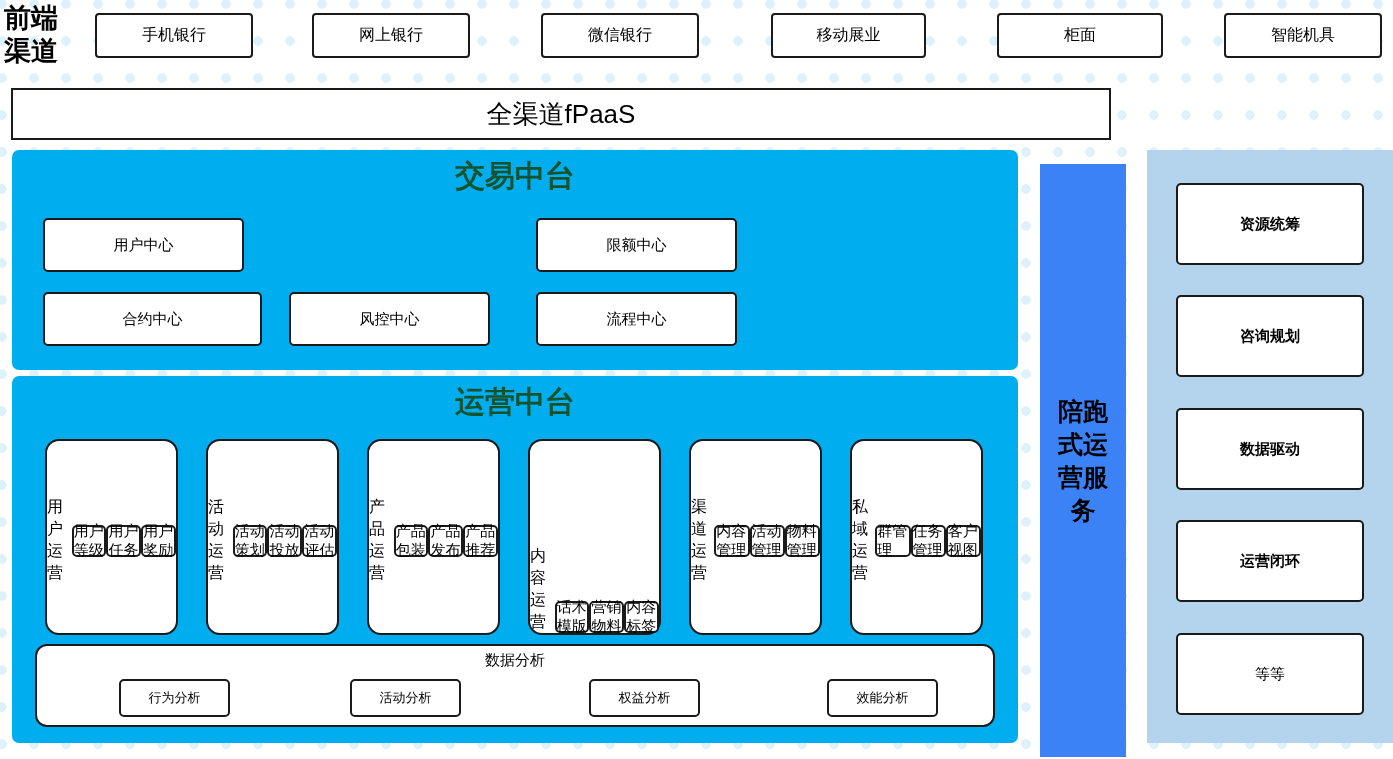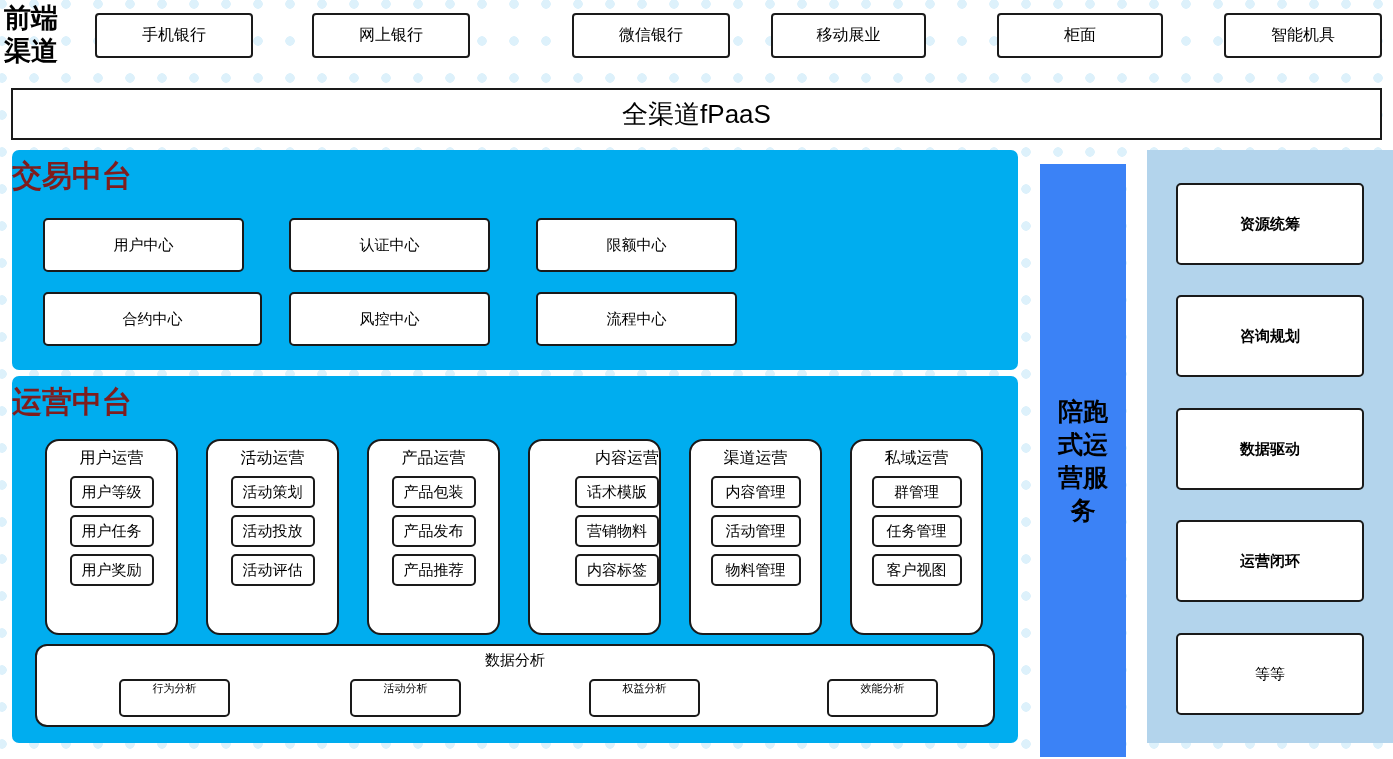--- a/index.html
+++ b/index.html
@@ -48,21 +48,21 @@
     display: flex;
     align-items: center;
     justify-content: center;
     font-size: 16px;
   }
 
   
   #fpaas-bar {
     position: absolute;
     left: 11px; top: 88px;
-    width: 1371px; height: 52px;
+    width: 1100px; height: 52px;
     box-sizing: border-box;
     background: #ffffff;
     border: 2.5px solid #1a1a1a;
     display: flex;
     align-items: center;
     justify-content: center;
     font-size: 26px;
   }
 
   
@@ -76,26 +76,26 @@
     width: 1006px; height: 220px;
   }
   #ops-panel {
     left: 12px; top: 376px;
     width: 1006px; height: 367px;
   }
   .panel-title {
     position: absolute;
     left: 0; top: 8px;
     width: 100%;
-    text-align: left;
+    text-align: center;
     font-family: "Liberation Serif", "DejaVu Serif", serif;
     font-weight: bold;
     font-size: 30px;
     line-height: 36px;
-    color: #7f1d1d;
+    color: #14532d;
   }
 
   
   .trade-box {
     position: absolute;
     box-sizing: border-box;
     background: #ffffff;
     border: 2.5px solid #1a1a1a;
     border-radius: 5px;
     display: flex;
@@ -108,21 +108,21 @@
   .ops-col {
     position: absolute;
     top: 63px;
     width: 133px;
     height: 196px;
     box-sizing: border-box;
     background: #ffffff;
     border: 2.5px solid #1a1a1a;
     border-radius: 14px;
     display: flex;
-    flex-direction: column;
+    flex-direction: row;
     align-items: center;
   }
   .ops-col-title {
     margin-top: 6px;
     font-size: 16px;
     line-height: 22px;
   }
   .ops-item {
     margin-top: 7px;
     width: 84px;
@@ -158,23 +158,23 @@
   .analysis-box {
     position: absolute;
     top: 33px;
     width: 111px;
     height: 38px;
     box-sizing: border-box;
     background: #ffffff;
     border: 2.5px solid #1a1a1a;
     border-radius: 5px;
     display: flex;
-    align-items: flex-start;
-    justify-content: center;
-    font-size: 11px;
+    align-items: center;
+    justify-content: center;
+    font-size: 13px;
   }
 
   
   #service-column {
     position: absolute;
     left: 1040px; top: 164px;
     width: 86px; height: 593px;
     background: #3b82f6;
     display: flex;
     align-items: center;
@@ -219,21 +219,21 @@
 <div id="channel-row">
   <div id="channel-label">前端
 渠道</div>
 
 <div class="channel-box" style="left: 95px; width: 158px;">
       <span>手机银行</span>
     </div>
     <div class="channel-box" style="left: 312px; width: 158px;">
       <span>网上银行</span>
     </div>
-    <div class="channel-box" style="left: 541px; width: 158px; margin-left: 31px;">
+    <div class="channel-box" style="left: 541px; width: 158px;">
       <span>微信银行</span>
     </div>
     <div class="channel-box" style="left: 771px; width: 155px;">
       <span>移动展业</span>
     </div>
     <div class="channel-box" style="left: 997px; width: 166px;">
       <span>柜面</span>
     </div>
     <div class="channel-box" style="left: 1224px; width: 158px;">
       <span>智能机具</span>
@@ -243,23 +243,20 @@
 <div id="fpaas-bar">
   <span>全渠道fPaaS</span>
 </div>
 
 <div id="trade-panel" class="cyan-panel">
   <div class="panel-title">交易中台</div>
 
 <div class="trade-box" style="left: 31px; top: 68px; width: 201px; height: 54px;">
       <span>用户中心</span>
     </div>
-    <div class="trade-box" style="left: 277px; top: 68px; width: 201px; height: 54px;">
-      <span>认证中心</span>
-    </div>
     <div class="trade-box" style="left: 524px; top: 68px; width: 201px; height: 54px;">
       <span>限额中心</span>
     </div>
     <div class="trade-box" style="left: 31px; top: 142px; width: 219px; height: 54px;">
       <span>合约中心</span>
     </div>
     <div class="trade-box" style="left: 277px; top: 142px; width: 201px; height: 54px;">
       <span>风控中心</span>
     </div>
     <div class="trade-box" style="left: 524px; top: 142px; width: 201px; height: 54px;">

